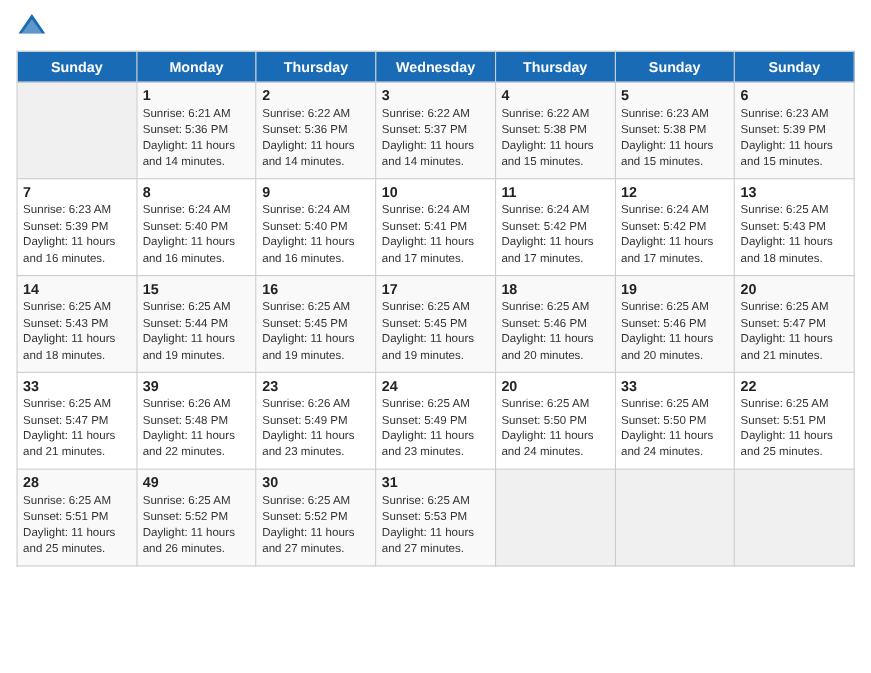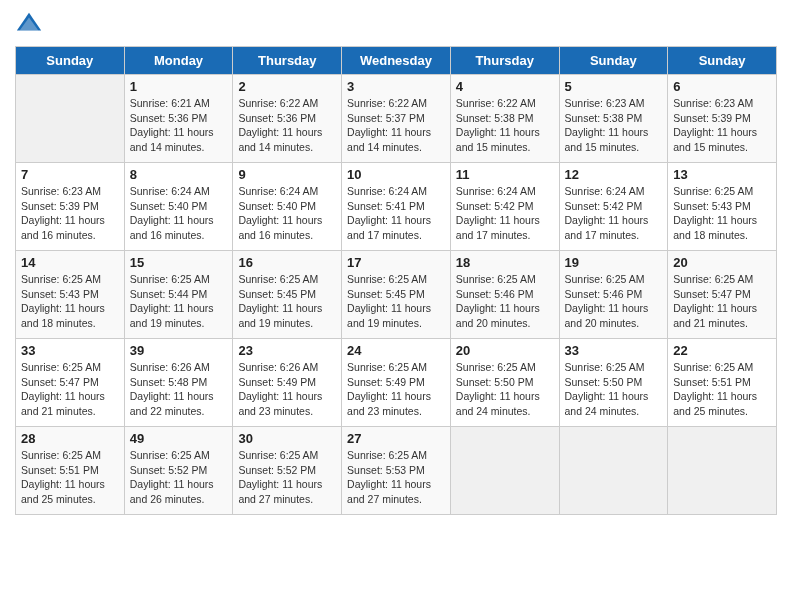--- a/index.html
+++ b/index.html
@@ -244,21 +244,21 @@
         </td>
         <td>
           <span class="day-number">49</span>
           <div class="cell-info">Sunrise: 6:25 AM<br>Sunset: 5:52 PM<br>Daylight: 11 hours and 26 minutes.</div>
         </td>
         <td>
           <span class="day-number">30</span>
           <div class="cell-info">Sunrise: 6:25 AM<br>Sunset: 5:52 PM<br>Daylight: 11 hours and 27 minutes.</div>
         </td>
         <td>
-          <span class="day-number">27</span>
+          <span class="day-number">31</span>
           <div class="cell-info">Sunrise: 6:25 AM<br>Sunset: 5:53 PM<br>Daylight: 11 hours and 27 minutes.</div>
         </td>
         <td class="empty-cell"></td>
         <td class="empty-cell"></td>
         <td class="empty-cell"></td>
       </tr>
     </tbody>
 </table>
 
 </body></html>

